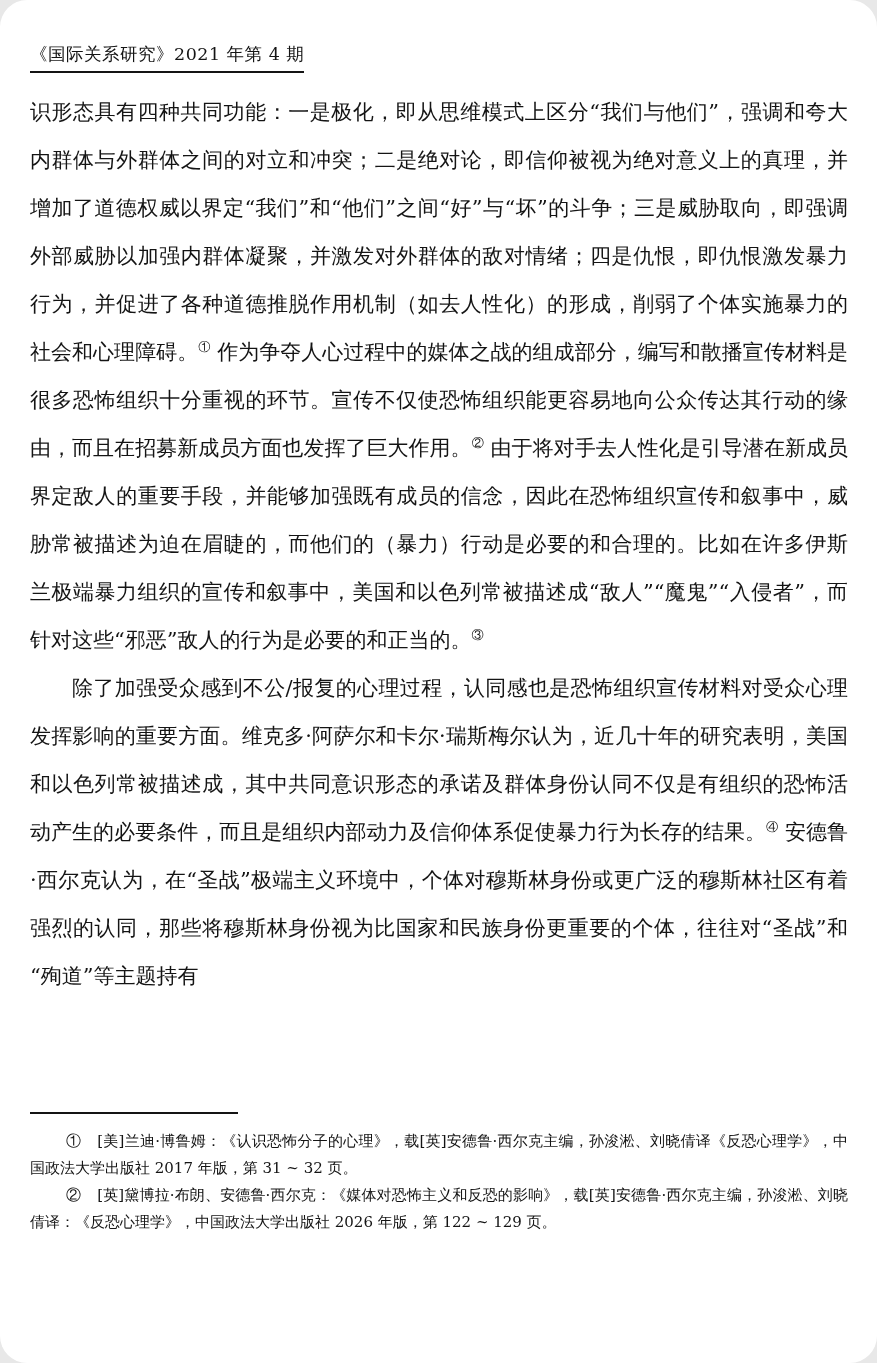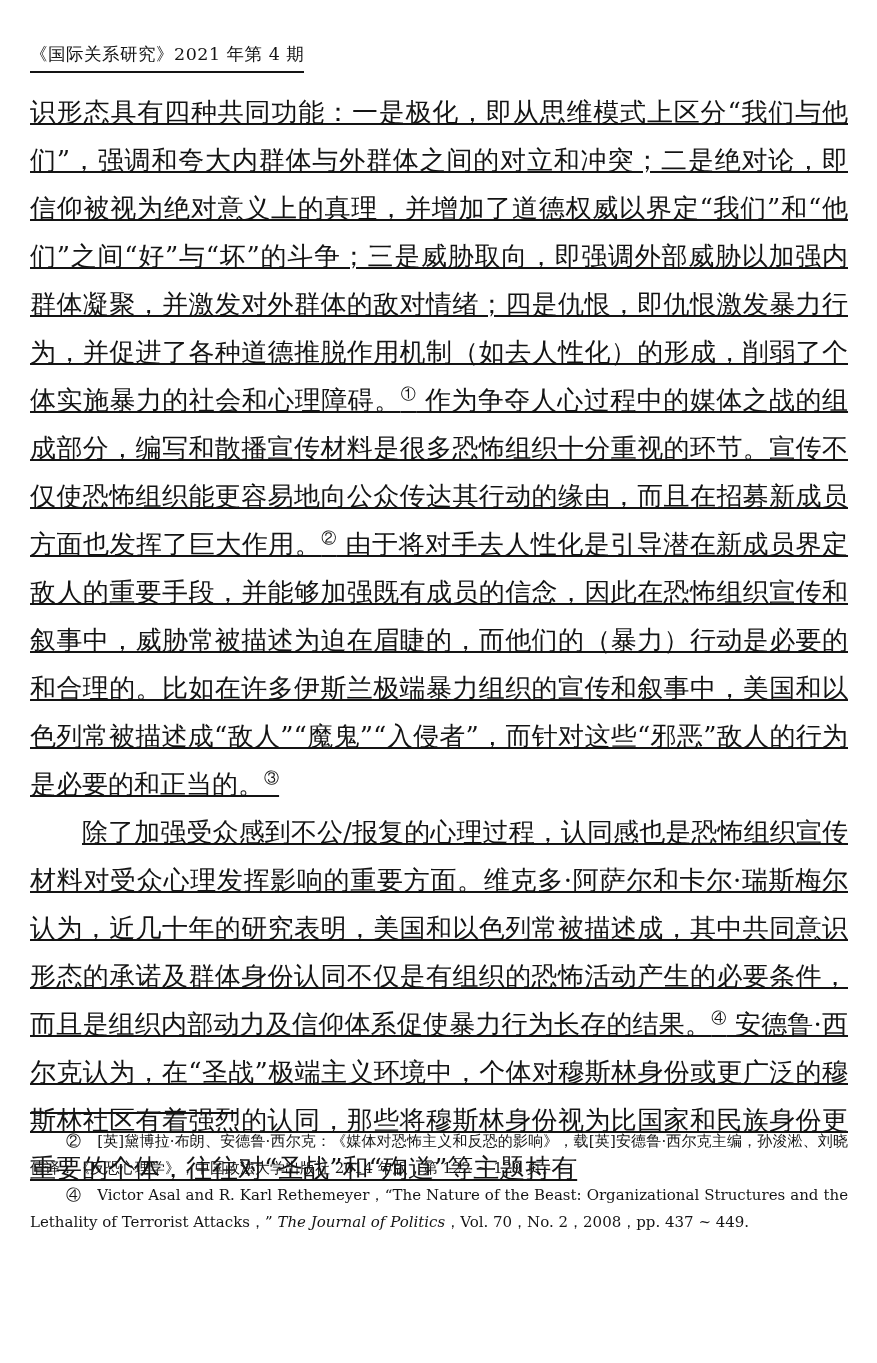--- a/index.html
+++ b/index.html
@@ -5,41 +5,41 @@
   html, body { margin: 0; padding: 0; background: #e8e8e8; }
   .page {
     position: relative;
     width: 877px;
     height: 1363px;
     margin: 0 auto;
     background: var(--paper, #ffffff);
     color: var(--ink, #141414);
     font-family: "DejaVu Serif", "Liberation Serif", serif;
     overflow: hidden;
+    border-radius: 27px;
   }
   .journal-line {
     position: absolute;
     top: 42px;
     left: 30px;
     font-size: 17.5px;
     letter-spacing: 0.5px;
     padding-bottom: 5px;
     border-bottom: 2.5px solid var(--ink, #141414);
     display: inline-block;
     white-space: nowrap;
   }
   .article-body {
     position: absolute;
     top: 88px;
     left: 30px;
     width: 818px;
-    font-size: 26px;
+    font-size: 21px;
     line-height: 48px;
     text-align: justify;
-    text-decoration: underline;
   }
   .article-body p { margin: 0; }
   .article-body p.indent { text-indent: 2em; }
   .sup {
     vertical-align: super;
     font-size: 0.58em;
     line-height: 0;
   }
   .italic { font-style: italic; }
   .footnotes {
@@ -67,17 +67,17 @@
   <div class="journal-line">《国际关系研究》2021 年第 4 期</div>
 
   <main class="article-body" id="body-paragraphs">
       <p><span>识形态具有四种共同功能：一是极化，即从思维模式上区分“我们与他们”，强调和夸大内群体与外群体之间的对立和冲突；二是绝对论，即信仰被视为绝对意义上的真理，并增加了道德权威以界定“我们”和“他们”之间“好”与“坏”的斗争；三是威胁取向，即强调外部威胁以加强内群体凝聚，并激发对外群体的敌对情绪；四是仇恨，即仇恨激发暴力行为，并促进了各种道德推脱作用机制（如去人性化）的形成，削弱了个体实施暴力的社会和心理障碍。</span><span class="sup">①</span><span> 作为争夺人心过程中的媒体之战的组成部分，编写和散播宣传材料是很多恐怖组织十分重视的环节。宣传不仅使恐怖组织能更容易地向公众传达其行动的缘由，而且在招募新成员方面也发挥了巨大作用。</span><span class="sup">②</span><span> 由于将对手去人性化是引导潜在新成员界定敌人的重要手段，并能够加强既有成员的信念，因此在恐怖组织宣传和叙事中，威胁常被描述为迫在眉睫的，而他们的（暴力）行动是必要的和合理的。比如在许多伊斯兰极端暴力组织的宣传和叙事中，美国和以色列常被描述成“敌人”“魔鬼”“入侵者”，而针对这些“邪恶”敌人的行为是必要的和正当的。</span><span class="sup">③</span></p>
       <p class="indent"><span>除了加强受众感到不公/报复的心理过程，认同感也是恐怖组织宣传材料对受众心理发挥影响的重要方面。维克多·阿萨尔和卡尔·瑞斯梅尔认为，近几十年的研究表明，美国和以色列常被描述成，其中共同意识形态的承诺及群体身份认同不仅是有组织的恐怖活动产生的必要条件，而且是组织内部动力及信仰体系促使暴力行为长存的结果。</span><span class="sup">④</span><span> 安德鲁·西尔克认为，在“圣战”极端主义环境中，个体对穆斯林身份或更广泛的穆斯林社区有着强烈的认同，那些将穆斯林身份视为比国家和民族身份更重要的个体，往往对“圣战”和“殉道”等主题持有</span></p>
     </main>
 
   <footer class="footnotes">
     <div class="fn-rule"></div>
     <div id="footnote-list">
-        <p class="footnote"><span class="fn-marker">②</span><span>[英]黛博拉·布朗、安德鲁·西尔克：《媒体对恐怖主义和反恐的影响》，载[英]安德鲁·西尔克主编，孙浚淞、刘晓倩译：《反恐心理学》，中国政法大学出版社 2014 年版，第 122 ~ 129 页。</span></p>
-        <p class="footnote"><span class="fn-marker">④</span><span>Victor Asal and R. Karl Rethemeyer，“The Nature of the Beast: Organizational Structures and the Lethality of Terrorist Attacks，” </span><span class="italic">The Journal of Politics</span><span>，Vol. 70，No. 2，2008，pp. 437 ~ 449.</span></p>
+        <p class="footnote"><span class="fn-marker">①</span><span>[美]兰迪·博鲁姆：《认识恐怖分子的心理》，载[英]安德鲁·西尔克主编，孙浚淞、刘晓倩译《反恐心理学》，中国政法大学出版社 2017 年版，第 31 ~ 32 页。</span></p>
+        <p class="footnote"><span class="fn-marker">②</span><span>[英]黛博拉·布朗、安德鲁·西尔克：《媒体对恐怖主义和反恐的影响》，载[英]安德鲁·西尔克主编，孙浚淞、刘晓倩译：《反恐心理学》，中国政法大学出版社 2026 年版，第 122 ~ 129 页。</span></p>
       </div>
   </footer>
 </div>
 
 </body></html>

